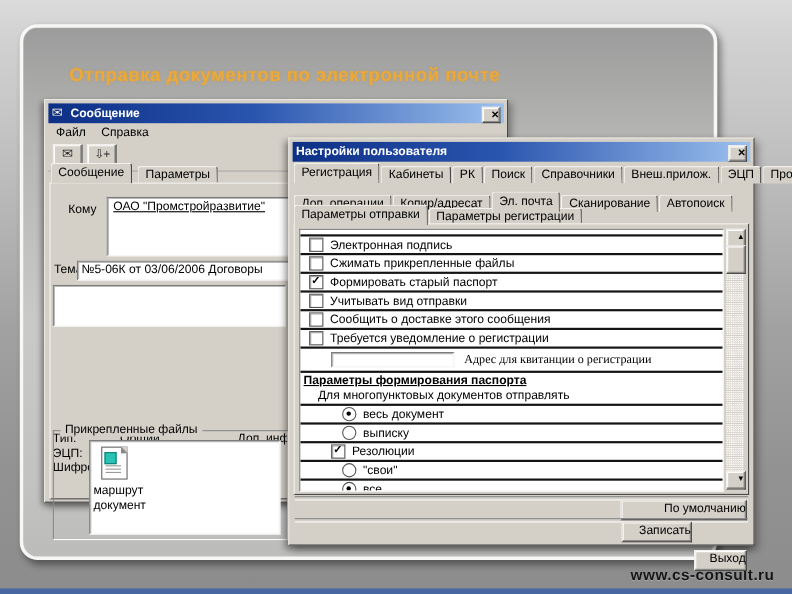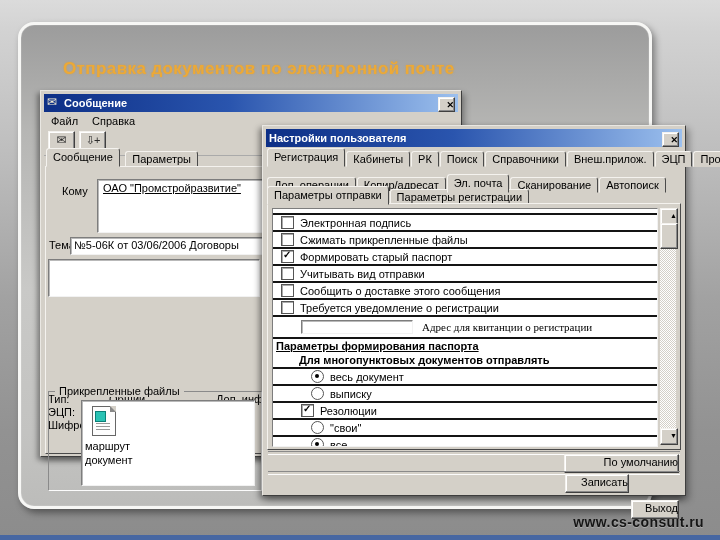--- a/index.html
+++ b/index.html
@@ -99,21 +99,21 @@
   .row.h16{height:15px;}
   .row.h20{height:20px;font-family:Liberation Serif, serif;}
   .row.h14{height:14px;}
   .cb{width:11px;height:11px;flex:none;margin-right:6px;background:#fff;
     border:1px solid #555;box-shadow:inset 1px 1px 0 #aaa;position:relative;}
   .cb.checked::after{content:"✓";position:absolute;left:1px;top:-2px;font-size:10px;font-weight:bold;}
   .rb{width:11px;height:11px;flex:none;margin-right:6px;background:#fff;border:1px solid #555;border-radius:50%;position:relative;}
   .rb.selected::after{content:"";position:absolute;left:3px;top:3px;width:4px;height:4px;border-radius:50%;background:#000;}
   .ind1{padding-left:28px;}
   .ind2{padding-left:38px;}
-  .indt{padding-left:26px;font-weight:bold;}
+  .indt{padding-left:16px;}
   .row-heading{font-weight:bold;text-decoration:underline;padding-left:3px;}
   .addr-input{width:110px;height:12px;margin-right:9px;flex:none;}
   .scrollbar{position:absolute;right:4px;top:4px;width:16px;height:237px;
     background:repeating-conic-gradient(#ffffff 0 25%, #d4d0c8 0 50%) 0 0/2px 2px;}
   .sb-btn{position:absolute;left:0;width:16px;height:15px;line-height:14px;font-size:7px;}
   .sb-up{top:0;} .sb-up::after{content:"▲";}
   .sb-dn{bottom:0;} .sb-dn::after{content:"▼";}
   .sb-thumb{position:absolute;left:0;top:15px;width:16px;height:24px;}
   .dlg .groove1{position:absolute;left:5px;right:5px;top:325px;}
   .dlg .groove2{position:absolute;left:5px;right:5px;top:345px;}

